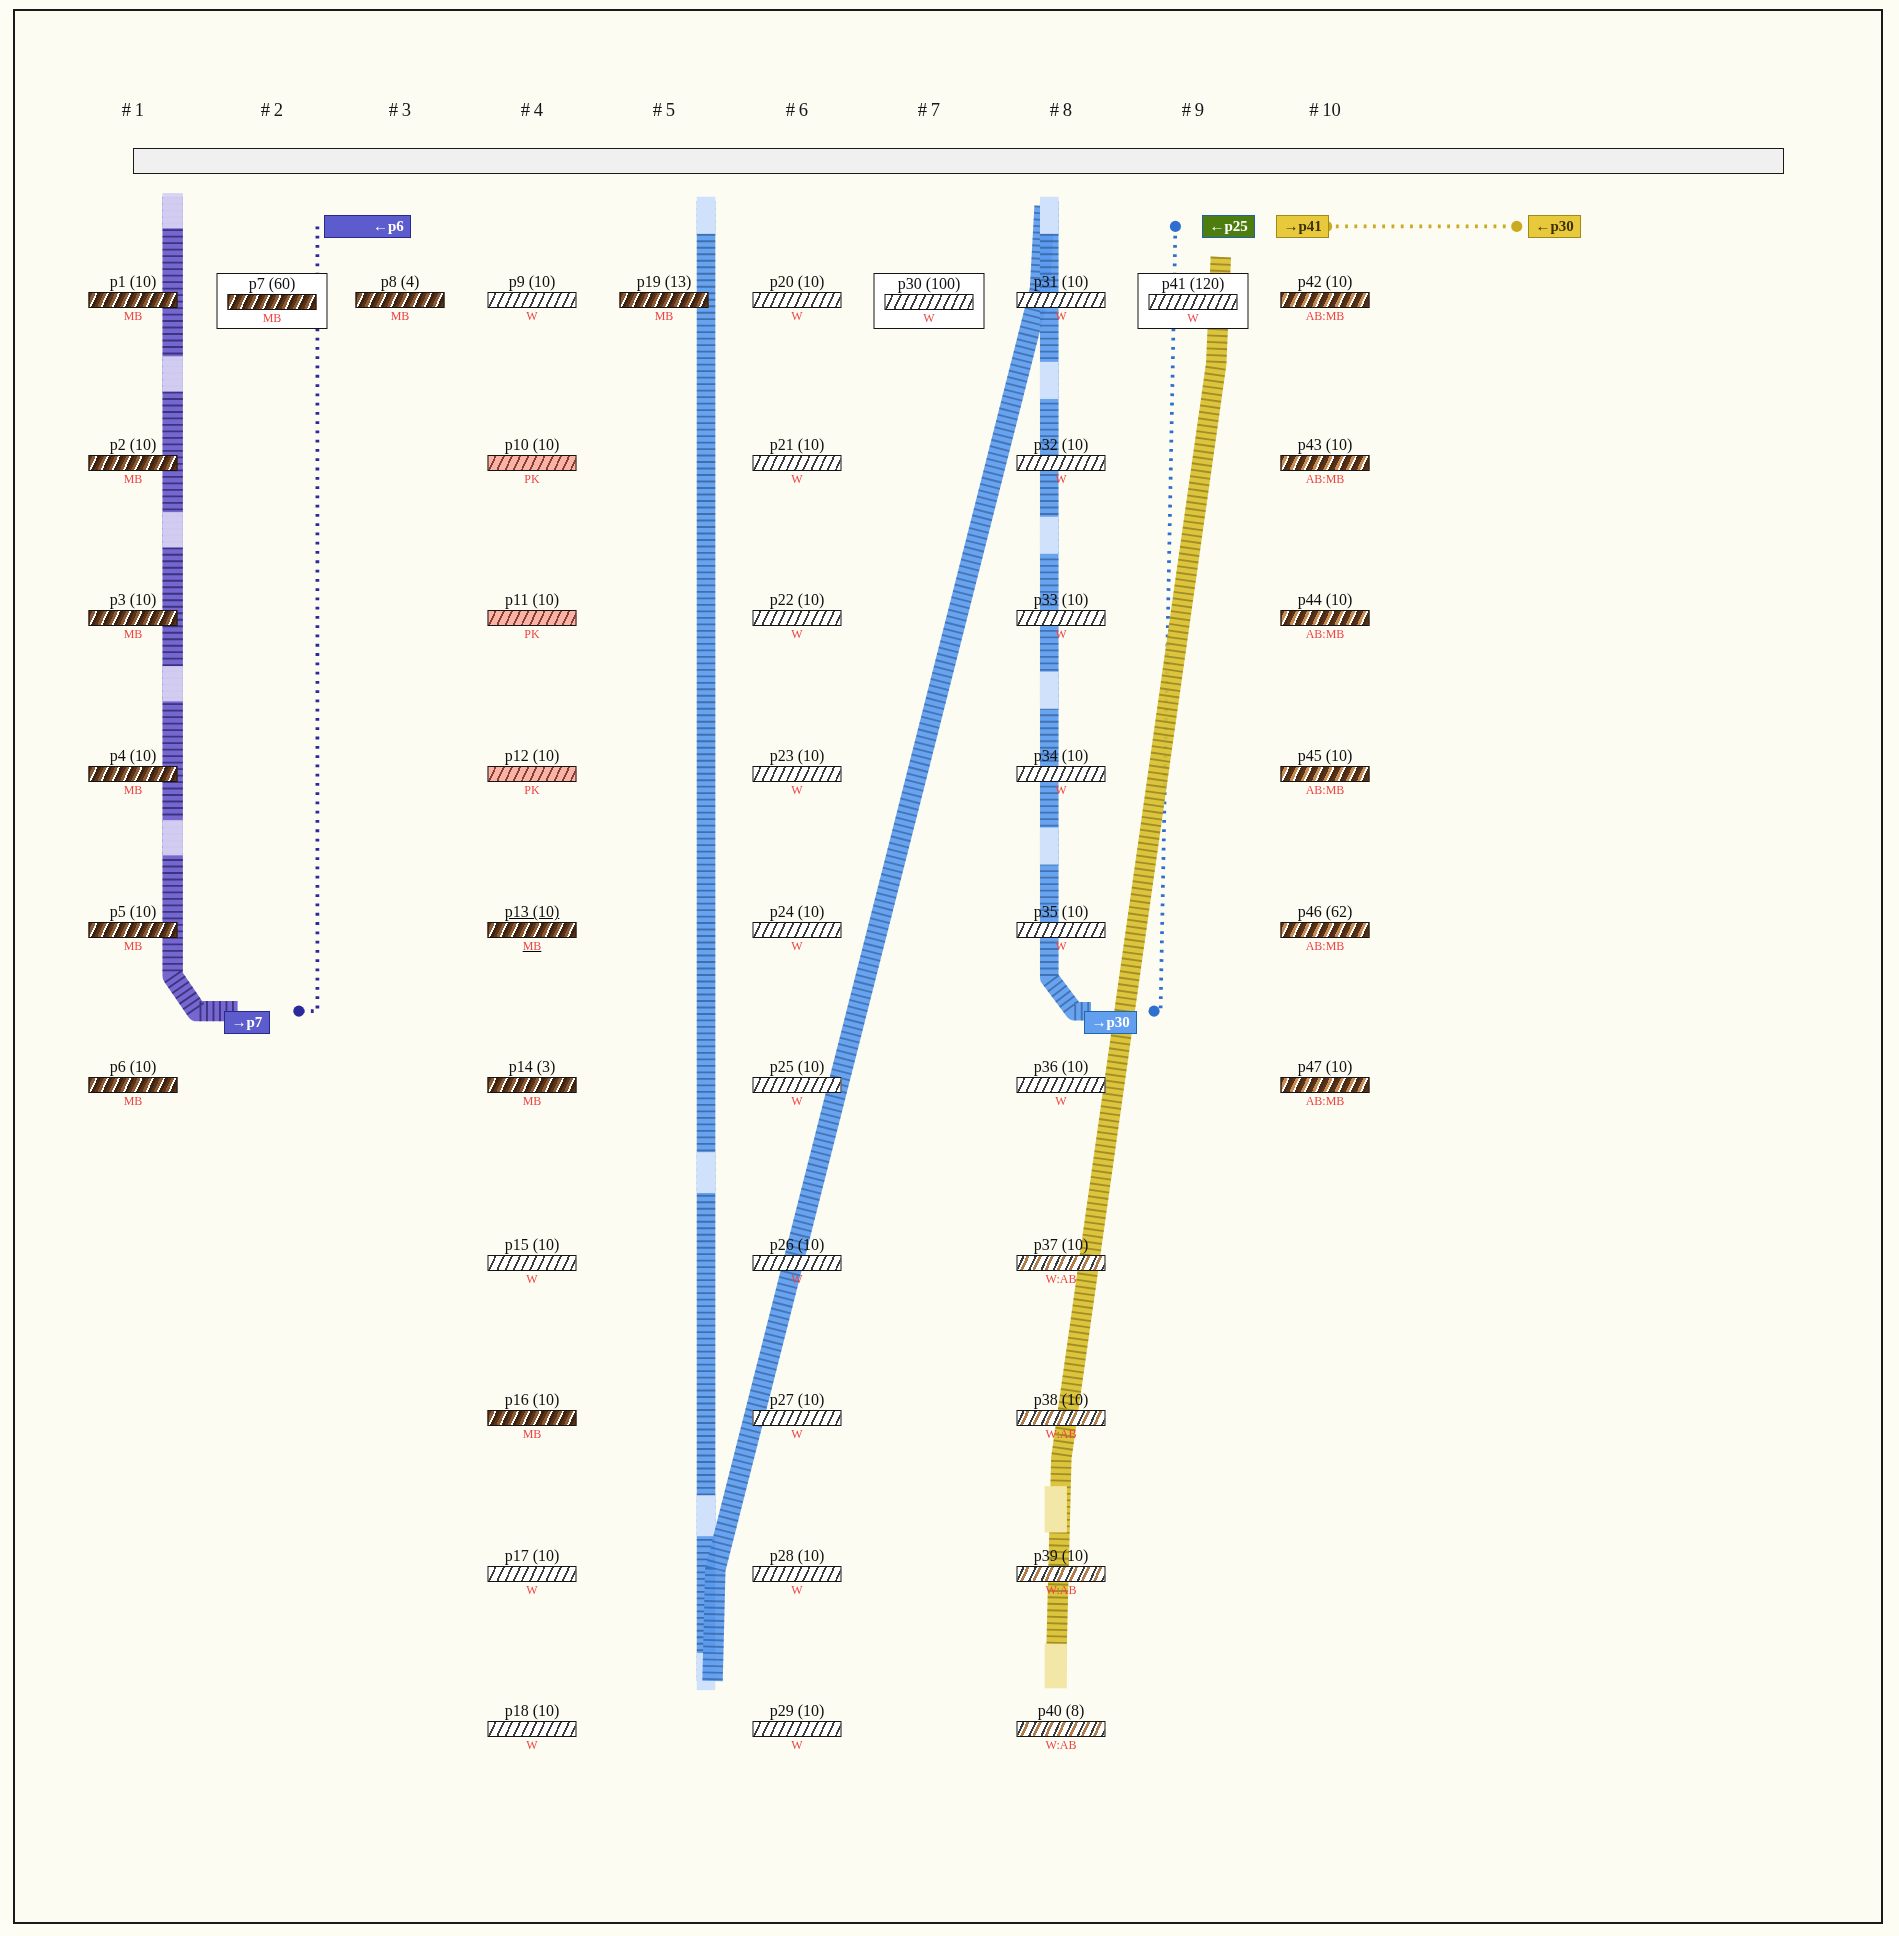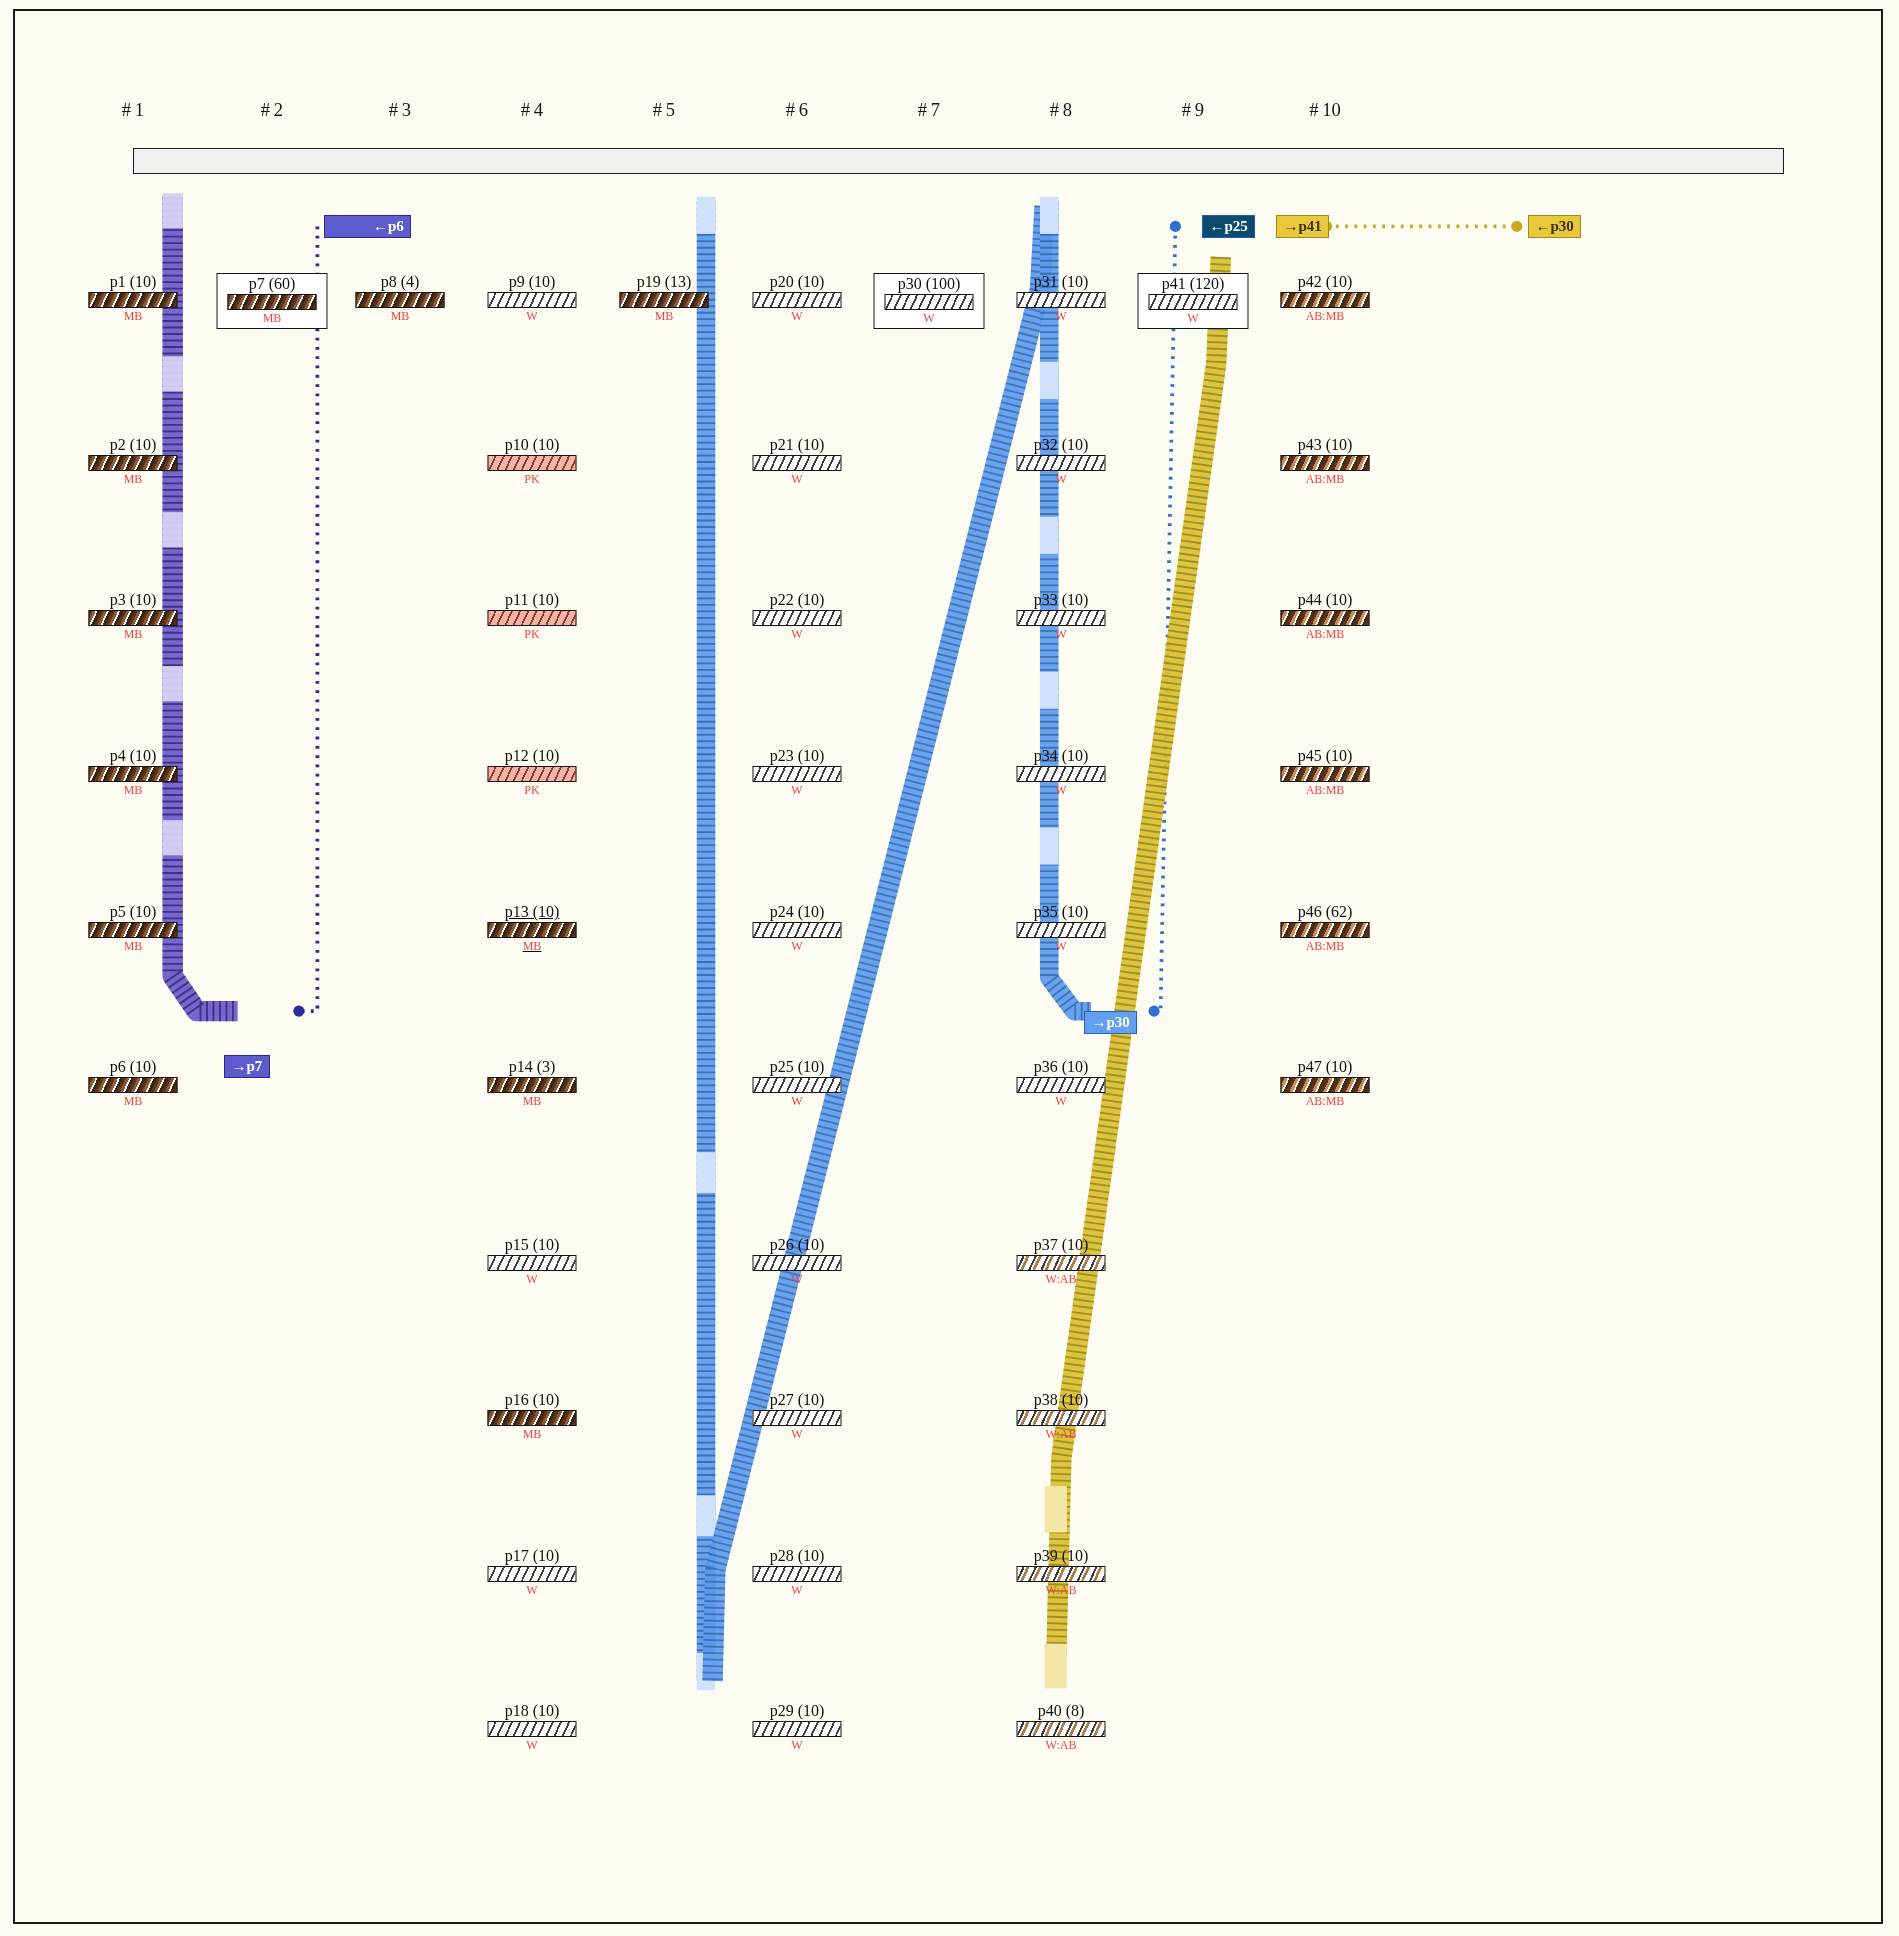--- a/index.html
+++ b/index.html
@@ -132,21 +132,21 @@
     position: absolute;
     font-size: 15px;
     font-weight: bold;
     color: #10214a;
     padding: 1.9px 6.5px 2.8px 6.5px;
     border: 1.4px solid #15346b;
     white-space: nowrap;
     line-height: 16px;
   }
   .tag.blue-dark { background: #5c5ccd; color: #ffffff; border-color: #2a2a8c; }
-  .tag.blue { background: #0c4a6e; color: #ffffff; border-color: #1f5fae; }
+  .tag.blue { background: #4d7c0f; color: #ffffff; border-color: #1f5fae; }
   .tag.blue-mid { background: #62a0ef; color: #ffffff; border-color: #2166ad; }
   .tag.yellow { background: #e8c93c; color: #3c3105; border-color: #a08a1c; }
   svg.overlay {
     position: absolute;
     left: 0; top: 0;
     width: 1870px; height: 1915px;
     pointer-events: none;
   }
 </style>
 </head>
@@ -567,21 +567,21 @@
       <div class="cord" style="left: 1310px; top: 1015px;">
         <div class="cord-inner">
           <div class="cord-label">p47 (10)</div>
           <div class="cord-bar ply-ABMB"></div>
           <div class="cord-sub">AB:MB</div>
         </div>
       </div>
     </div>
   <div id="tags-layer">
       <div class="tag blue-dark" style="left: 309px; top: 204px; padding-left: 48px;">←p6</div>
-      <div class="tag blue-dark" style="left: 209px; top: 1044px; font-family: Liberation Serif, serif;">→p7</div>
+      <div class="tag blue-dark" style="left: 209px; top: 1000px; font-family: Liberation Serif, serif;">→p7</div>
       <div class="tag blue" style="left: 1187px; top: 204px;">←p25</div>
       <div class="tag blue-mid" style="left: 1069px; top: 1000px;">→p30</div>
       <div class="tag yellow" style="left: 1261px; top: 204px;">→p41</div>
       <div class="tag yellow" style="left: 1513px; top: 204px;">←p30</div>
     </div>
 
 </div>
 
 
 </body></html>

